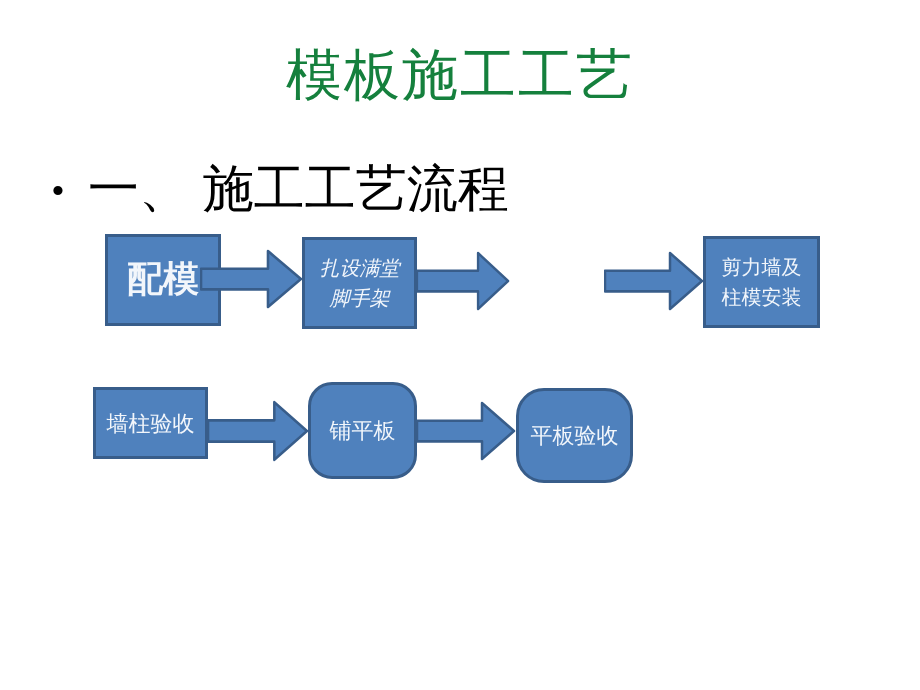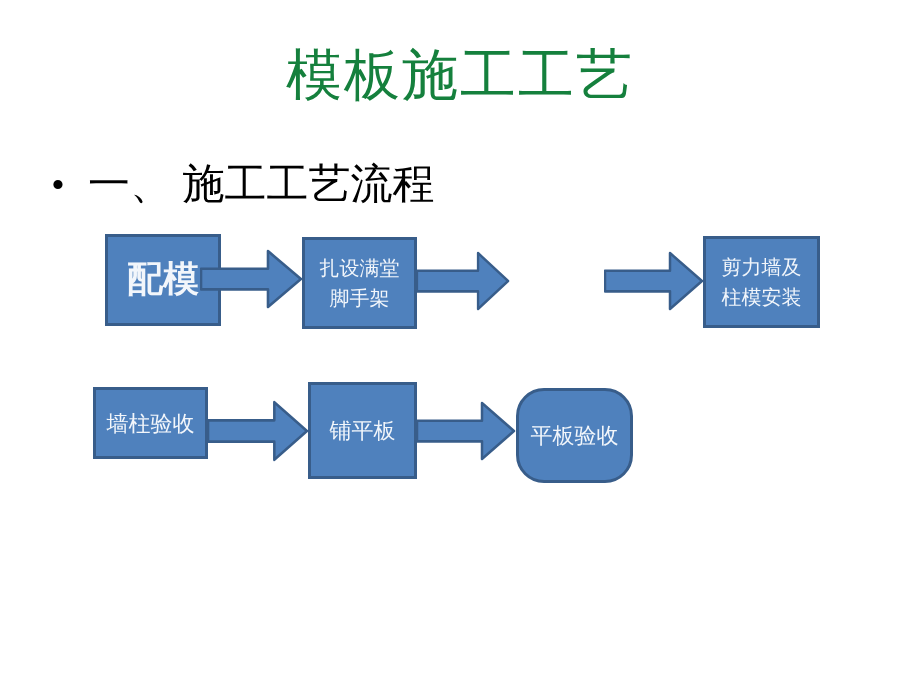--- a/index.html
+++ b/index.html
@@ -35,21 +35,21 @@
     align-items: center;
     color: #000000;
   }
   .bullet-marker {
     font-size: 34px;
     line-height: 1;
     margin-right: 24px;
     font-family: "Liberation Sans", "DejaVu Sans", sans-serif;
   }
   .bullet-text {
-    font-size: 42px;
+    font-size: 51px;
     line-height: 1.25;
     white-space: pre;
     text-align: center;
   }
   .box {
     position: absolute;
     box-sizing: border-box;
     background: #4f81bd;
     border: 3px solid #385d8a;
     display: flex;
@@ -57,26 +57,26 @@
     justify-content: center;
     text-align: center;
   }
   .box-label {
     color: #f2f6fb;
     white-space: pre-line;
     line-height: 1.5;
   }
   .b1 { left: 105px; top: 234px; width: 116px;  height: 92px; font-weight: bold; }
   .b1 .box-label { font-size: 36px; line-height: 1.1; }
-  .b2 { left: 302px; top: 237px; width: 115px; height: 92px; }
+  .b2 { left: 302px; top: 237px; width: 115px; height: 92px; font-style: italic; }
   .b3 { left: 509px; top: 238px; width: 96px;  height: 89px; }
   .b4 { left: 703px; top: 236px; width: 117px; height: 92px; }
   .b2 .box-label, .b3 .box-label, .b4 .box-label { font-size: 20px; }
   .b5 { left: 93px;  top: 387px; width: 115px; height: 72px; }
-  .b6 { left: 308px; top: 382px; width: 109px; height: 97px; }
+  .b6 { left: 308px; top: 382px; width: 109px; height: 97px; border-radius: 24px; }
   .b7 { left: 516px; top: 388px; width: 117px; height: 95px; border-radius: 28px; }
   .b5 .box-label, .b6 .box-label, .b7 .box-label { font-size: 22px; }
   .arrow {
     position: absolute;
     display: block;
   }
   .arrow polygon {
     fill: #4f81bd;
     stroke: #385d8a;
     stroke-width: 2.5;

